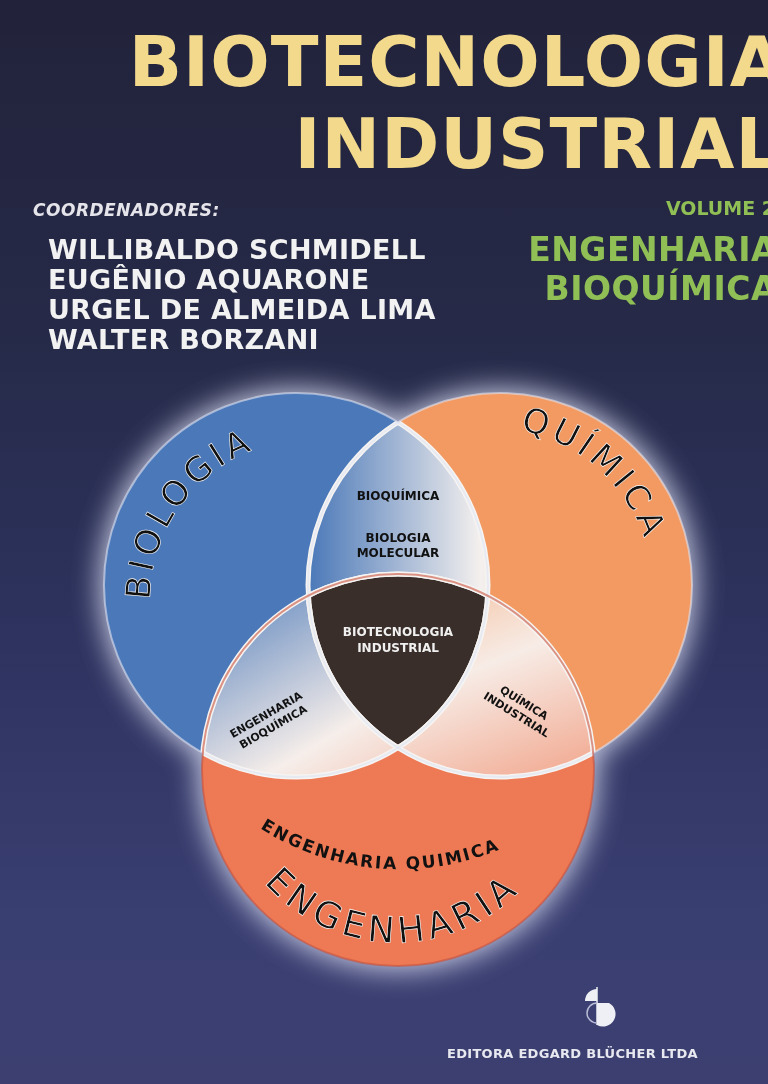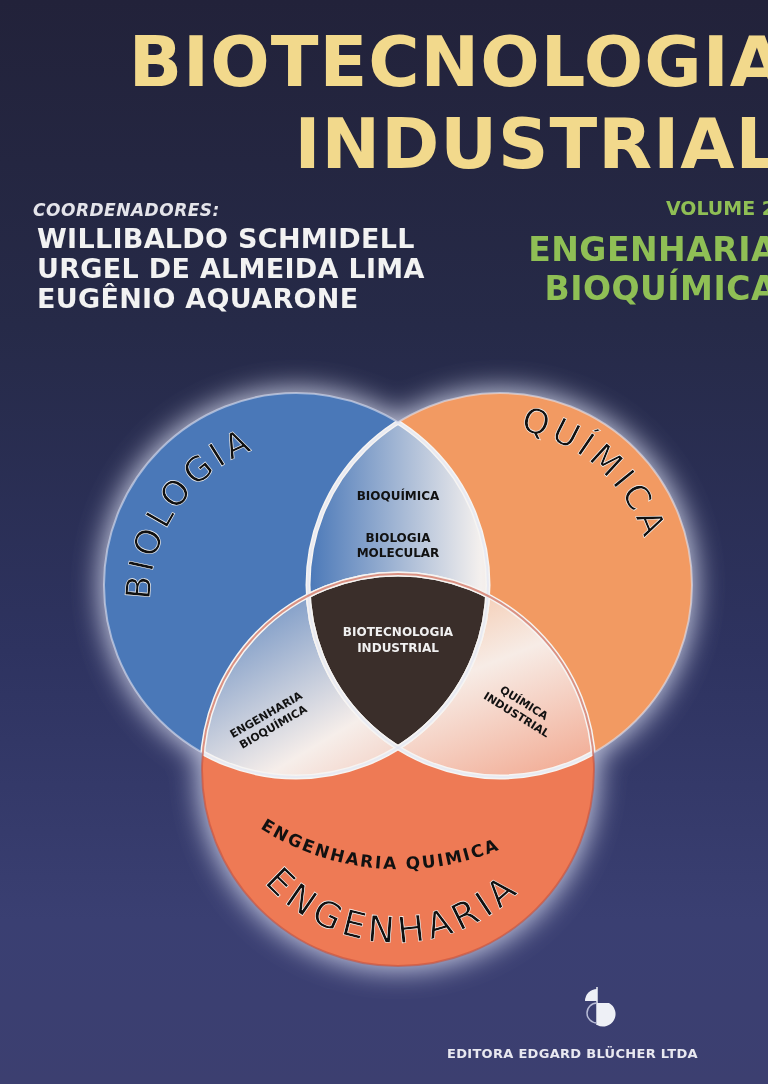--- a/index.html
+++ b/index.html
@@ -11,41 +11,42 @@
     padding-left: 35px;
   }
   .title {
     position:absolute; left:0; right:0; text-align:right; padding-right:30px;
     color:#f2d98c; font-weight:bold; letter-spacing:1px;
     font-family: "DejaVu Sans", sans-serif;
   }
   .title.l1 { top:20px; font-size:70px; line-height:84px; right:18px; padding-right:0; }
   .title.l2 { top:102px; font-size:70px; line-height:84px; right:22px; padding-right:0; }
   .coord-label { position:absolute; left:33px; top:200px; color:#e4e4ea; font-size:17px; font-weight:bold; letter-spacing:0.5px;font-style:italic; }
-  .authors { position:absolute; left:33px; top:220px; margin:4px; padding:0; list-style:none; }
+  .authors { position:absolute; left:33px; top:220px; margin:15px; padding:0; list-style:none; }
   .authors li { color:#f2f2f2; font-size:27px; font-weight:bold; line-height:30px; letter-spacing:0.3px; }
   .volume { position:absolute; right:28px; top:197px; color:#8fbf55; font-size:19px; font-weight:bold;margin-left:7px; }
   .subtitle { position:absolute; right:26px; top:230px; text-align:right; color:#8fbf55; font-size:33px; font-weight:bold; line-height:39px; letter-spacing:0.5px; }
   .venn { position:absolute; left:0; top:0; }
   .publisher { position:absolute; left:447px; top:1046px; color:#e8e8f0; font-size:13px; font-weight:bold; letter-spacing:0.3px; }
   .logo { position:absolute; left:577px; top:985px; }
 </style>
 </head>
 <body>
 
 <div class="cover">
 
   <div class="title l1">BIOTECNOLOGIA</div>
   <div class="title l2">INDUSTRIAL</div>
 
   <div class="coord-label">COORDENADORES:</div>
   <ul class="authors">
     <li>WILLIBALDO SCHMIDELL</li>
+    <li>EUGÊNIO AQUARONE</li>
     <li>URGEL DE ALMEIDA LIMA</li>
-    <li>EUGÊNIO AQUARONE</li>
+    <li>WALTER BORZANI</li>
   </ul>
 
   <div class="volume">VOLUME 2</div>
   <div class="subtitle">
     <div>ENGENHARIA</div>
     <div>BIOQUÍMICA</div>
   </div>
 
   <svg class="venn" width="768" height="1084" viewBox="0 0 768 1084">
     <defs>

